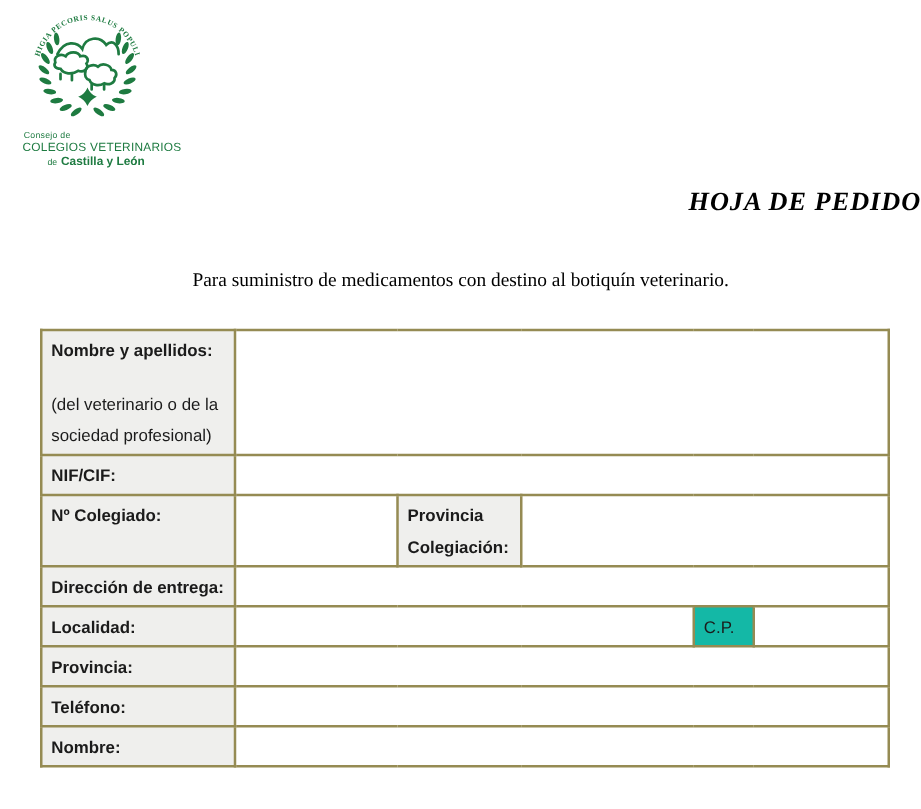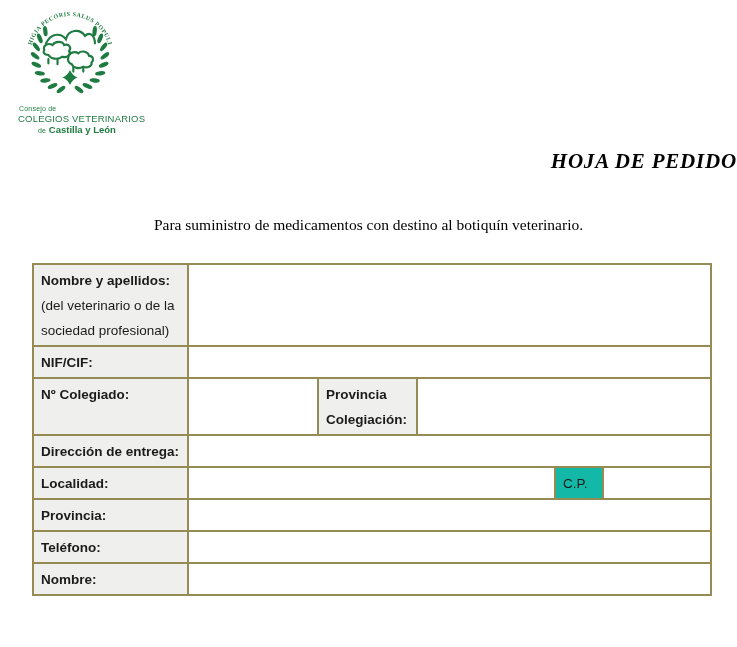--- a/index.html
+++ b/index.html
@@ -23,21 +23,21 @@
                    font-family:"Liberation Serif",serif;font-weight:bold;font-size:17.5px;}
 
   
   .form-wrap{position:absolute;left:32px;top:263px;}
   table.form{border-collapse:collapse;table-layout:fixed;width:680px;}
   table.form td{border:2px solid #958B53;vertical-align:top;
                 padding:3px 6px 2px 7px;font-size:13.5px;line-height:25px;color:#1b1b1b;}
   td.lab{background:#EFEFED;font-weight:bold;}
   td.val{background:#ffffff;}
   td.cp{background:#14b8a6;font-weight:normal;padding-left:11px;}
-  .lab-sub{font-weight:normal;}
+  .lab-sub{font-weight:normal;margin-top:18px;}
   tr.r1{height:79px;padding-left:15px;}
   tr.r2,tr.r4,tr.r5,tr.r6,tr.r7,tr.r8{height:24px;}
   tr.r3{height:57px;}
 </style>
 </head>
 <body>
 
 <div class="page">
 
   <div class="logo">

